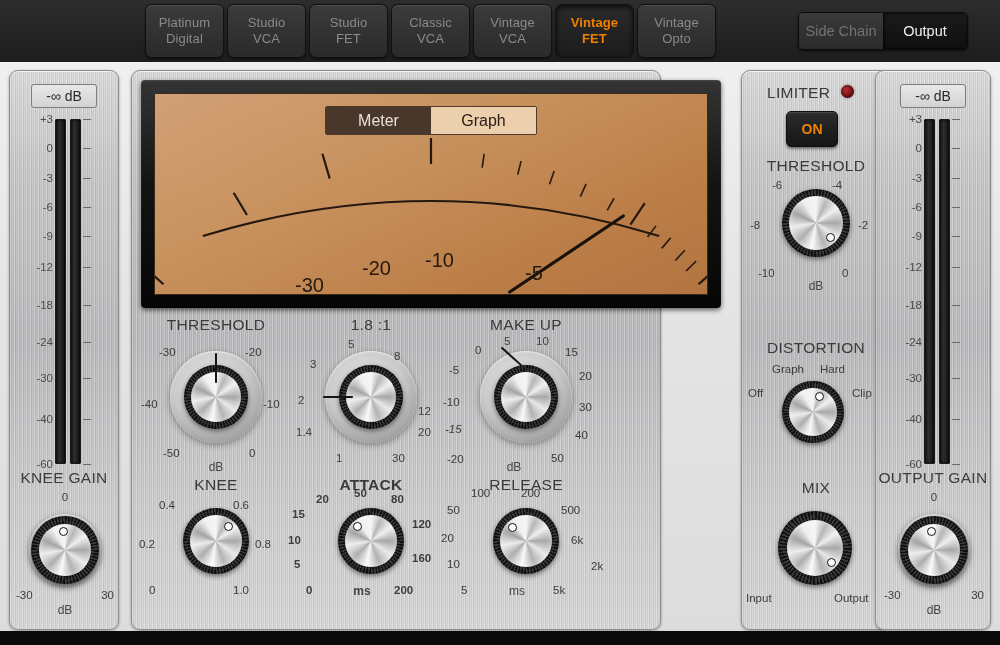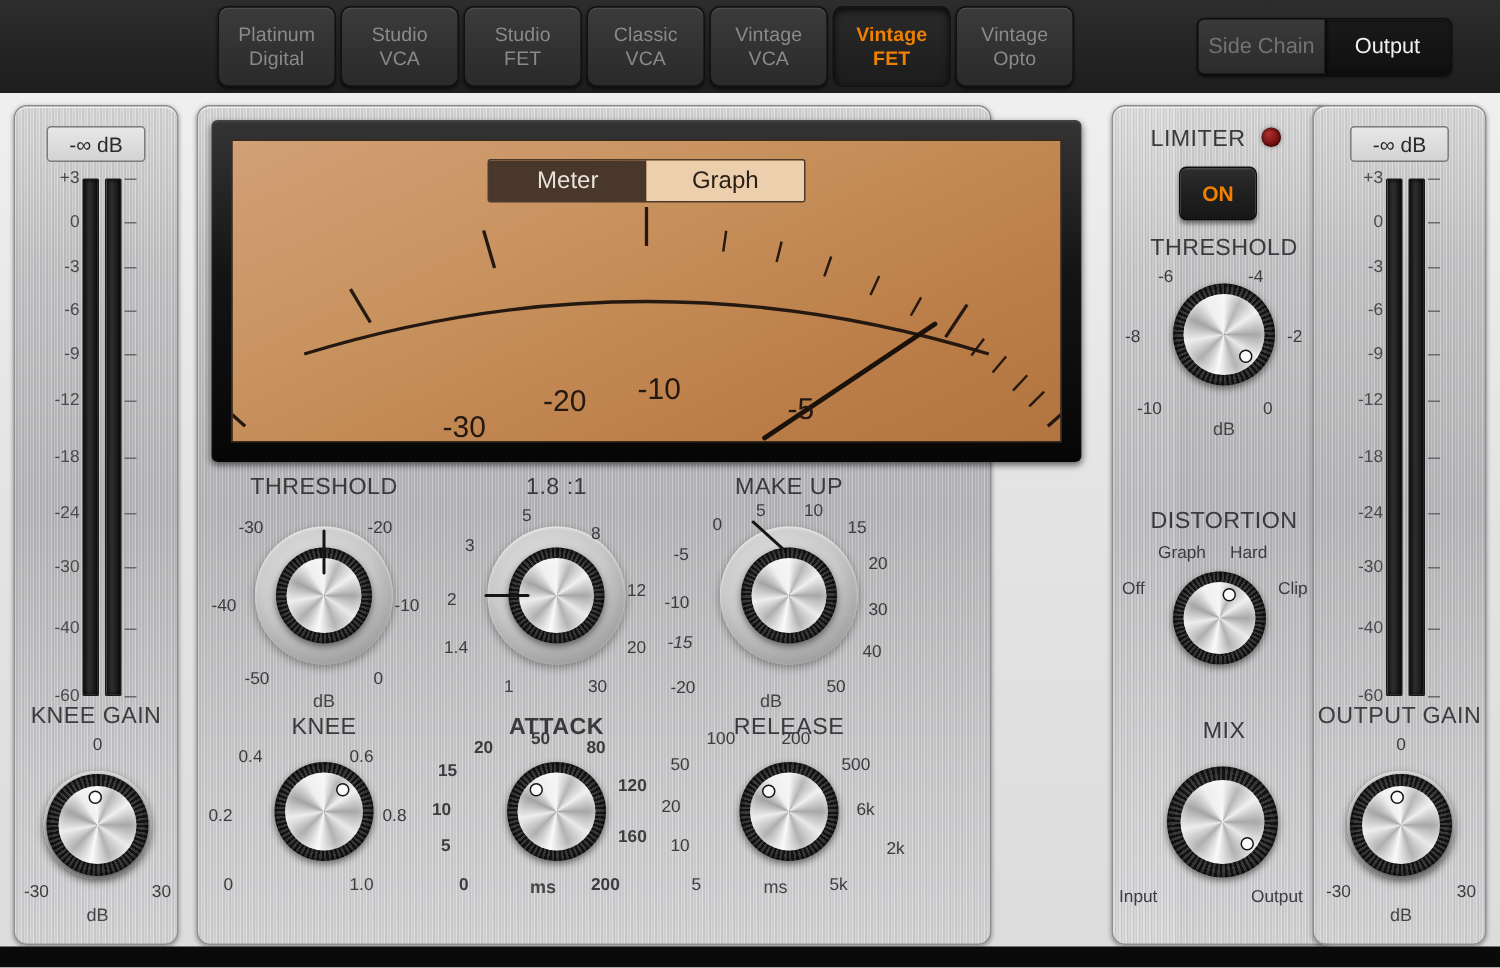--- a/index.html
+++ b/index.html
@@ -343,21 +343,21 @@
         <div class="halo" style="left:29px;top:35px;width:92px;height:92px;">
           <div class="knob-ring" style="left:14px;top:14px;width:64px;height:64px;"></div>
           <div class="knob-face" style="left:21px;top:21px;width:50px;height:50px;"></div>
           <div class="line-ind" style="left:-2px;top:45px;width:30px;height:2.4px;"></div>
         </div>
         <div class="kval" style="left:0px;top:110px;">1.4</div>
         <div class="kval" style="left:2px;top:78px;">2</div>
         <div class="kval" style="left:14px;top:42px;">3</div>
         <div class="kval" style="left:52px;top:22px;">5</div>
         <div class="kval" style="left:98px;top:34px;">8</div>
-        <div class="kval" style="left:122px;top:72px;text-align:center;">12</div>
+        <div class="kval" style="left:122px;top:89px;text-align:center;">12</div>
         <div class="kval" style="left:122px;top:110px;">20</div>
         <div class="kval" style="left:96px;top:136px;">30</div>
         <div class="kval" style="left:40px;top:136px;">1</div>
       </div>
 
       <div class="knob-unit" style="left:310px;top:0;width:150px;height:155px;">
         <div class="knob-label" style="top:0;">MAKE UP</div>
         <div class="halo" style="left:29px;top:35px;width:92px;height:92px;">
           <div class="knob-ring" style="left:14px;top:14px;width:64px;height:64px;"></div>
           <div class="knob-face" style="left:21px;top:21px;width:50px;height:50px;"></div>

